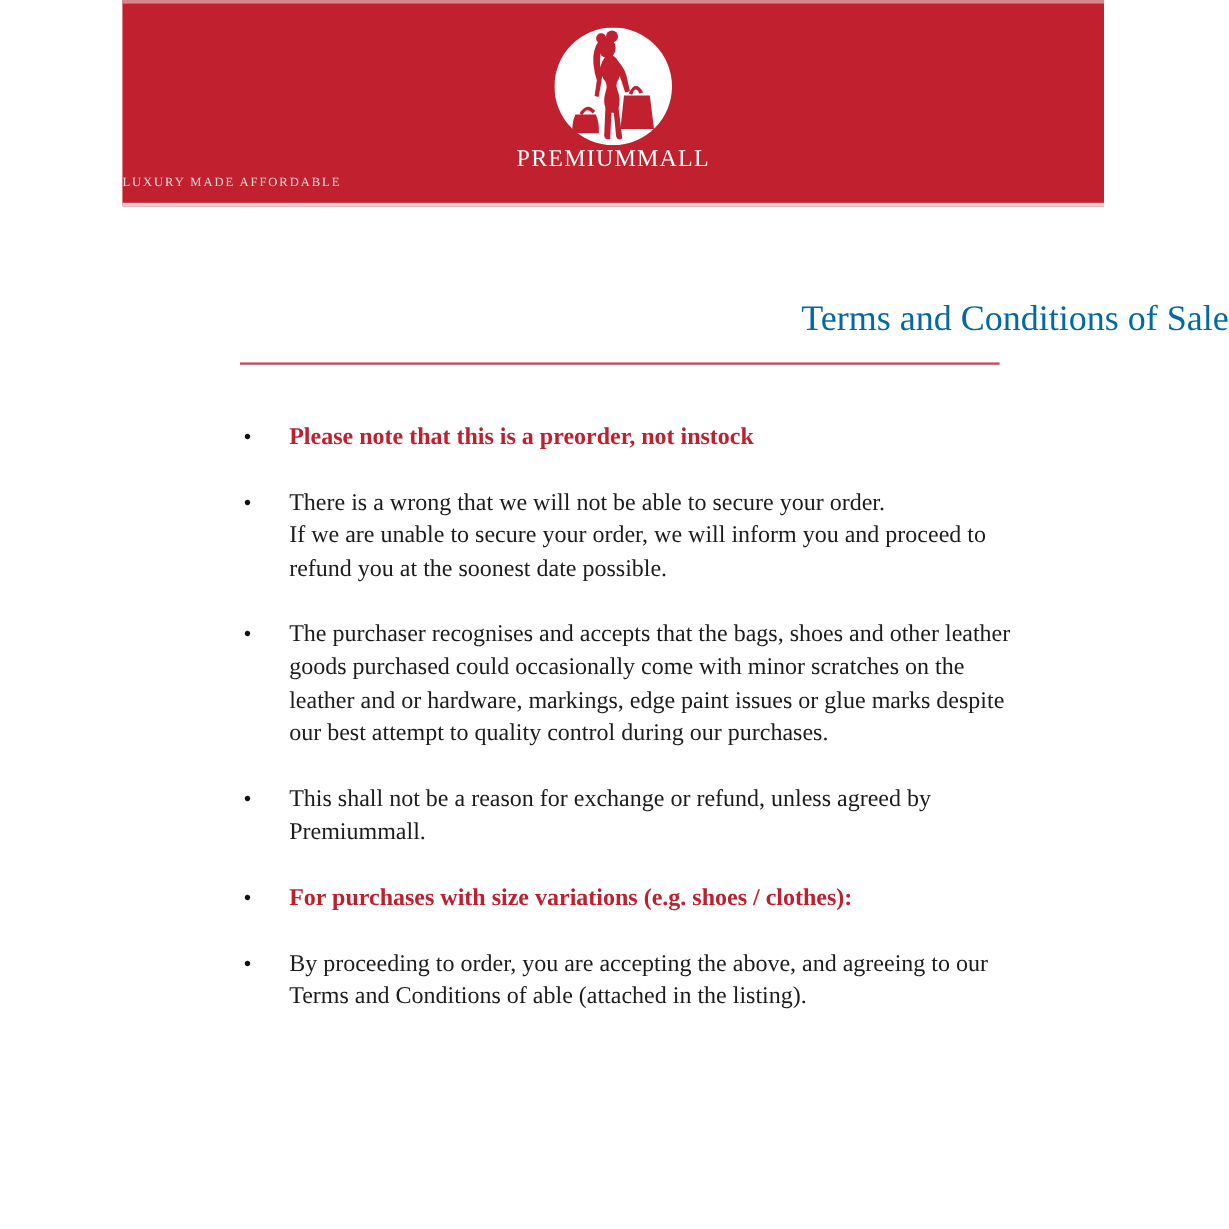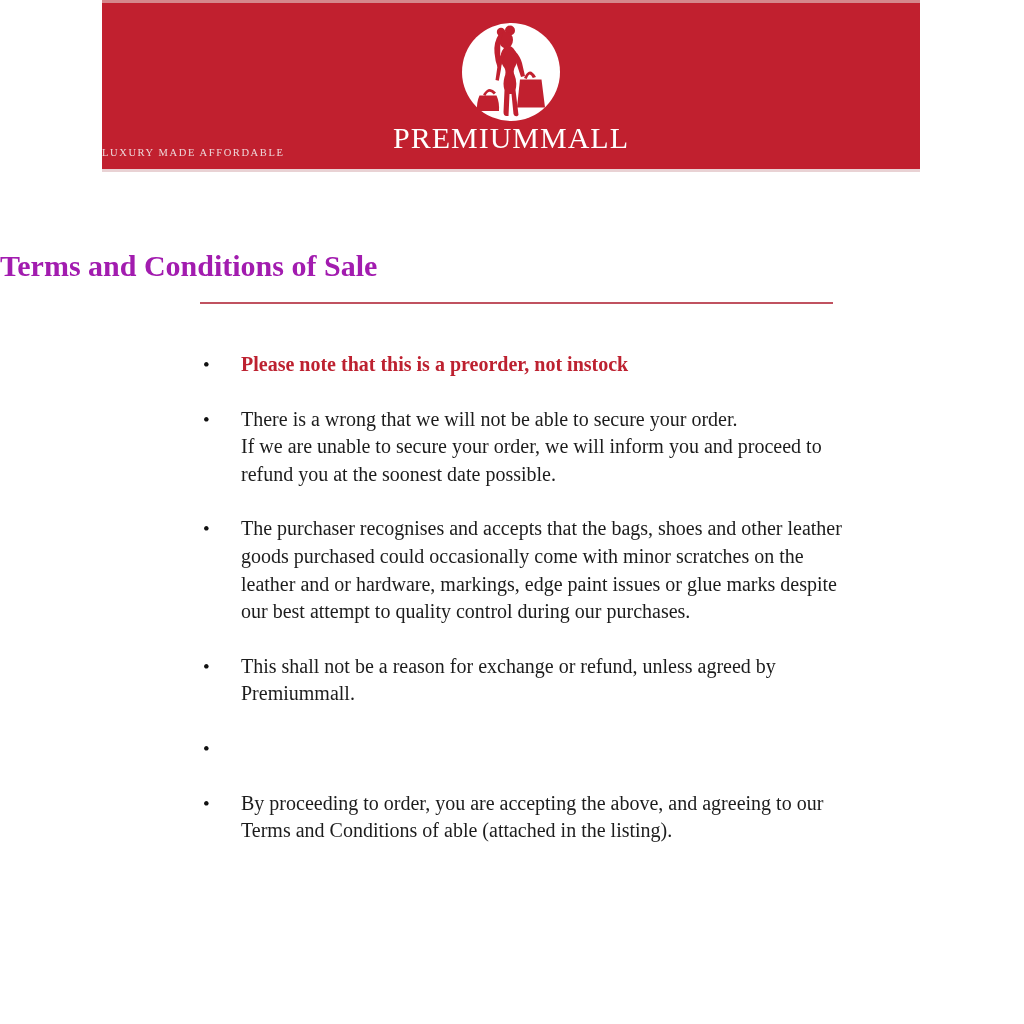--- a/index.html
+++ b/index.html
@@ -43,21 +43,21 @@
     height: 98px;
   }
   .logo-circle svg { display: block; width: 100%; height: 100%; }
   .brand-name {
     position: absolute;
     top: 121px;
     left: 0;
     width: 100%;
     text-align: center;
     color: #ffffff;
-    font-size: 30px;
+    font-size: 20px;
     letter-spacing: 1px;
     white-space: nowrap;
   }
   .brand-tagline {
     position: absolute;
     top: 147px;
     left: 0;
     width: 100%;
     text-align: left;
     color: #eed8da;
@@ -66,24 +66,24 @@
     white-space: nowrap;
   }
 
   
   .doc-title {
     position: absolute;
     top: 249px;
     left: 0;
     width: 100%;
     margin: 0;
-    text-align: left;
+    text-align: right;
     font-size: 30px;
-    font-weight: bold;
-    color: #a21caf;
+    font-weight: normal;
+    color: #0369a1;
   }
   .title-rule {
     position: absolute;
     top: 302px;
     left: 200px;
     width: 633px;
     height: 2px;
     background: #c05260;
   }
   .bullets {
@@ -178,20 +178,21 @@
         <span class="marker">•</span>
         <div class="bullet-body">
 
           <div class="b-text">This shall not be a reason for exchange or refund, unless agreed by Premiummall.</div>
         </div>
       </div>
 
       <div class="bullet">
         <span class="marker">•</span>
         <div class="bullet-body">
+          <div class="b-heading">For purchases with size variations (e.g. shoes / clothes):</div>
         </div>
       </div>
 
       <div class="bullet">
         <span class="marker">•</span>
         <div class="bullet-body">
 
           <div class="b-text">By proceeding to order, you are accepting the above, and agreeing to our Terms and Conditions of able (attached in the listing).</div>
         </div>
       </div>

